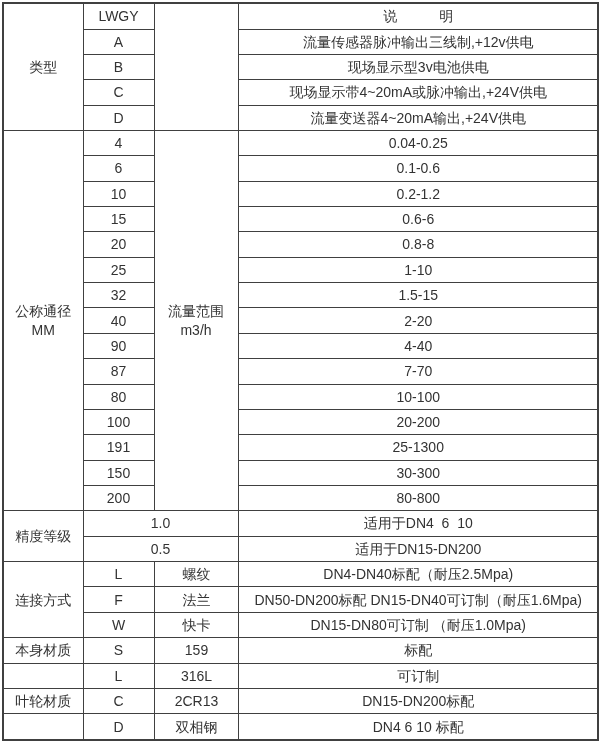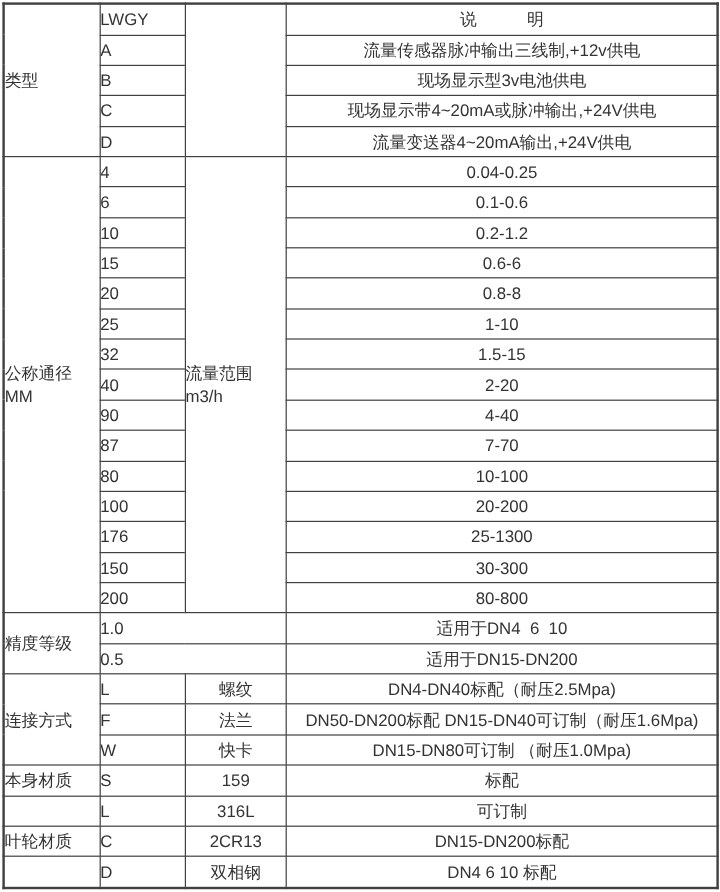--- a/index.html
+++ b/index.html
@@ -26,21 +26,21 @@
     color:var(--text-color);
   }
   table.spec td{
     border:1px solid var(--border-color);
     padding:0;
     vertical-align:middle;
     white-space:pre-wrap;
     line-height:1.3;
     overflow:hidden;
   }
-  table.spec td.c{ }
+  table.spec td.c{ text-align:center; }
   table.spec td.l{ text-align:center; padding:0 3px 0 4px; }
 </style>
 </head>
 <body>
 
 <table class="spec">
   <colgroup>
     <col style="width:80px">
     <col style="width:71px">
     <col style="width:84px">
@@ -115,21 +115,21 @@
       </tr>
       <tr>
         <td class="c">80</td>
         <td class="l">10-100</td>
       </tr>
       <tr>
         <td class="c">100</td>
         <td class="l">20-200</td>
       </tr>
       <tr>
-        <td class="c">176</td>
+        <td class="c">191</td>
         <td class="l">25-1300</td>
       </tr>
       <tr>
         <td class="c">150</td>
         <td class="l">30-300</td>
       </tr>
       <tr>
         <td class="c">200</td>
         <td class="l">80-800</td>
       </tr>

